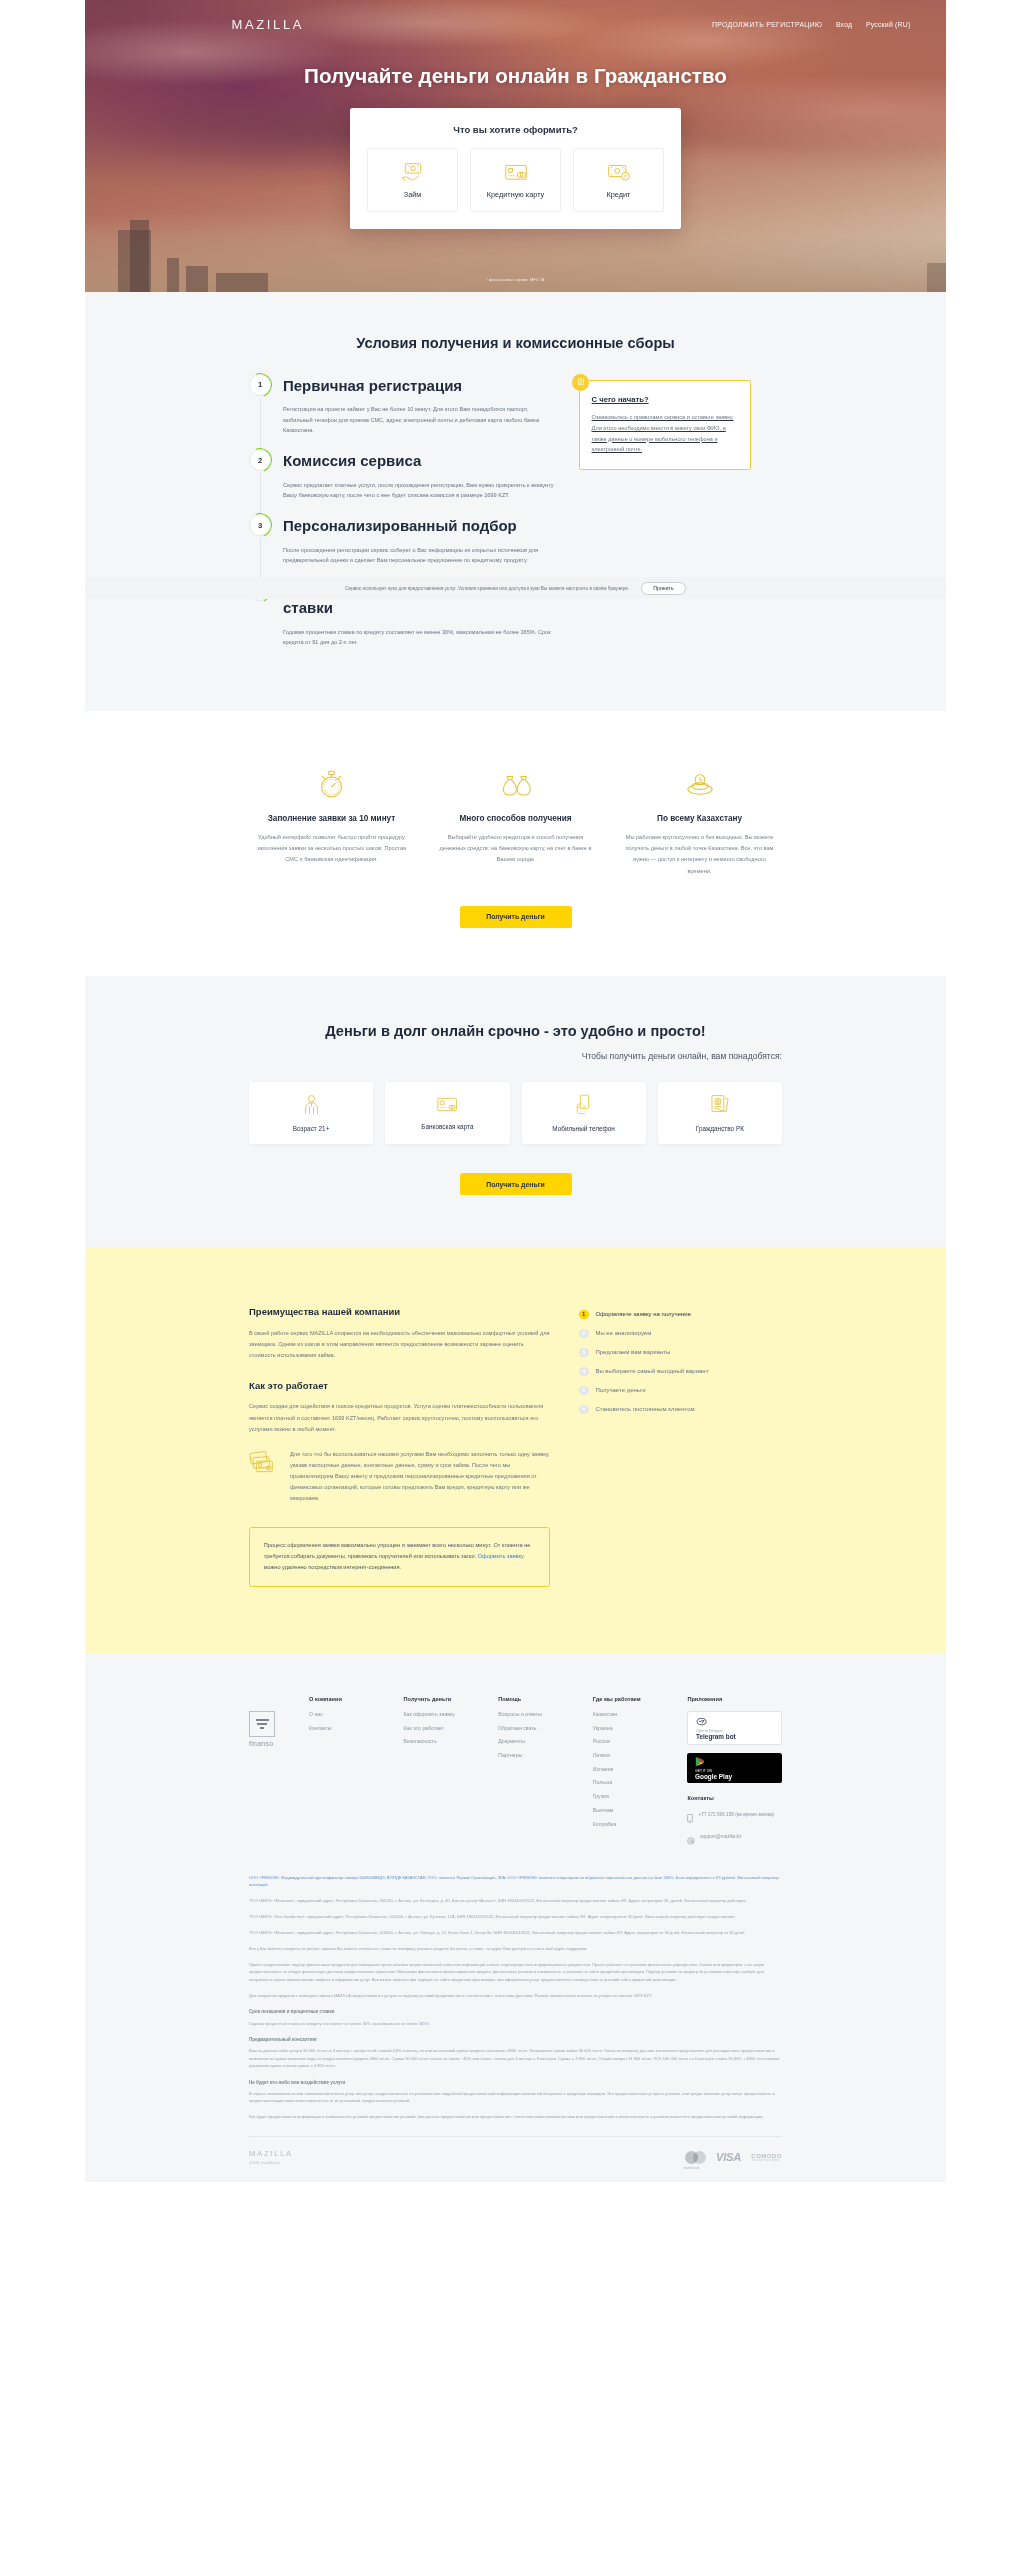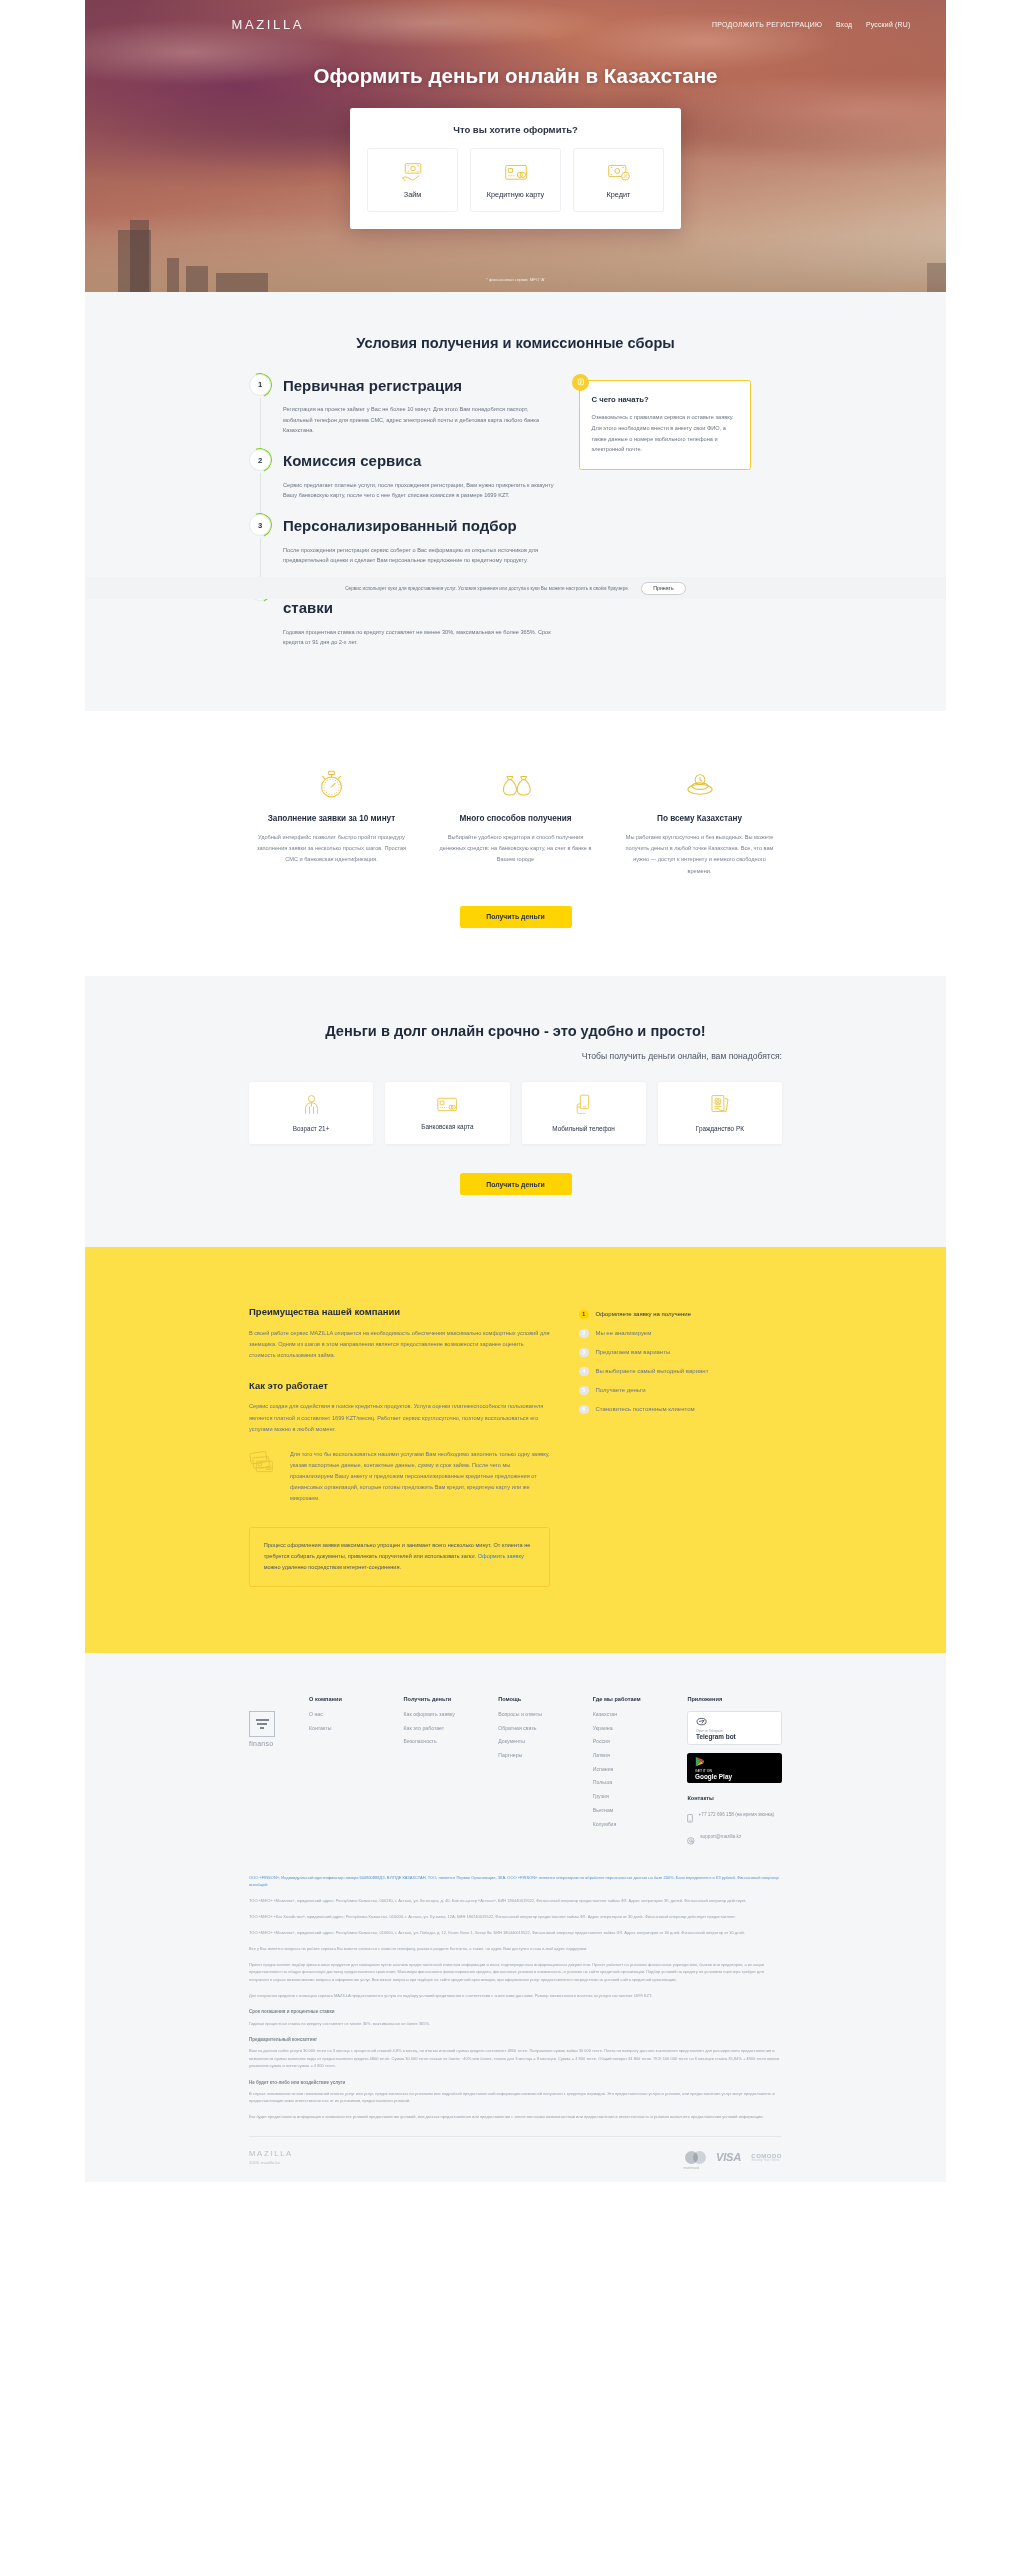--- a/index.html
+++ b/index.html
@@ -115,21 +115,21 @@
     transform: rotate(25deg);
   }
   .step::after {
     content: ""; position: absolute; left: 11.2px; top: 20.6px; bottom: -1.7px;
     width: 0.9px; background: #dfe4e9;
   }
   .step:last-child::after { display: none; }
   .step h4 { font-size: 15px; font-weight: 700; color: #1f2a3c; margin-bottom: 10.3px; }
   .step p { font-size: 5.6px; line-height: 1.85; color: #6b7482; }
 
-  .side-cards { width: 172px; display: flex; flex-direction: column; gap: 33px; padding-top: 3.4px; }
+  .side-cards { width: 172px; display: flex; flex-direction: column; gap: 33px; padding-top: 3.4px; text-decoration: underline; }
   .ycard {
     position: relative; background: #fff;
     border: 1.3px solid #f5cc2b; border-radius: 2.6px;
     padding: 13.7px 12px 13.7px;
   }
   .ycard .badge {
     position: absolute; left: -7.7px; top: -7.7px;
     width: 17px; height: 17px; border-radius: 50%;
     background: #f7cf2e; display: flex; align-items: center; justify-content: center;
   }
@@ -159,21 +159,21 @@
   .req {
     flex: 1; background: #fff; border-radius: 2.6px;
     height: 62px; display: flex; flex-direction: column;
     align-items: center; justify-content: center; gap: 7.7px;
     box-shadow: 0 0.9px 2.6px rgba(30,40,60,0.05);
     cursor: pointer;
   }
   .req .lbl { font-size: 6.4px; color: #2b3445; }
 
   
-  .sec-adv { background: #fde047; padding: 45px 0 52px; }
+  .sec-adv { background: #fef9c3; padding: 45px 0 52px; }
   .adv-layout { display: flex; gap: 29px; align-items: flex-start; }
   .adv-left { width: 301px; }
   .adv-left h3 { font-size: 9.5px; font-weight: 700; color: #1f2a3c; margin-bottom: 10.3px; }
   .adv-left h3.sp { margin-top: 19px; }
   .adv-left p { font-size: 5.6px; line-height: 2.0; color: #6b7482; margin-bottom: 10.3px; }
   .adv-with-icon { display: flex; gap: 12px; align-items: flex-start; margin-top: 13.7px; }
   .adv-with-icon .ic { flex: 0 0 29px; padding-top: 1.7px; }
   .adv-with-icon p { margin: 0; }
 
   .callout {
@@ -281,21 +281,21 @@
 
     <div class="topbar">
       <div class="brand">MAZILLA</div>
       <nav class="topnav">
         <a href="#" class="reg">ПРОДОЛЖИТЬ РЕГИСТРАЦИЮ</a>
         <a href="#">Вход</a>
         <a href="#" class="lang">Русский (RU)</a>
       </nav>
     </div>
 
-    <h1 class="hero-title">Оформить деньги онлайн в Казахстане</h1>
+    <h1 class="hero-title">Получайте деньги онлайн в Гражданство</h1>
 
     <div class="hero-card">
       <h3>Что вы хотите оформить?</h3>
       <div class="opt-row">
         <div class="opt">
           <span>
             <svg width="26" height="20.6" viewBox="0 0 30 24" fill="none" stroke="#e8c13a" stroke-width="1.1">
               <rect x="6" y="2" width="18" height="11" rx="1.2"></rect>
               <circle cx="15" cy="7.5" r="2.6"></circle>
               <path d="M8.5 4.3h1.6M8.5 10.7h1.6M20 4.3h1.6M20 10.7h1.6"></path>

